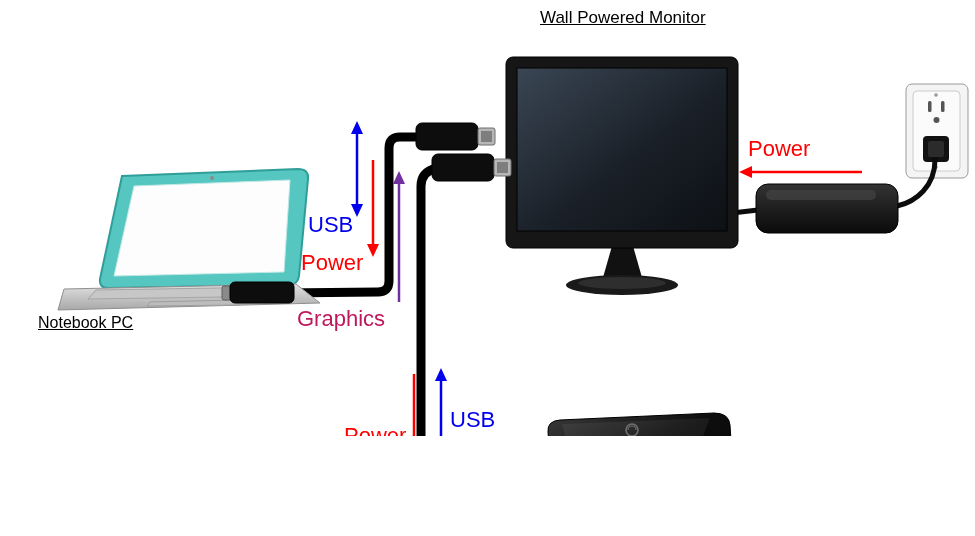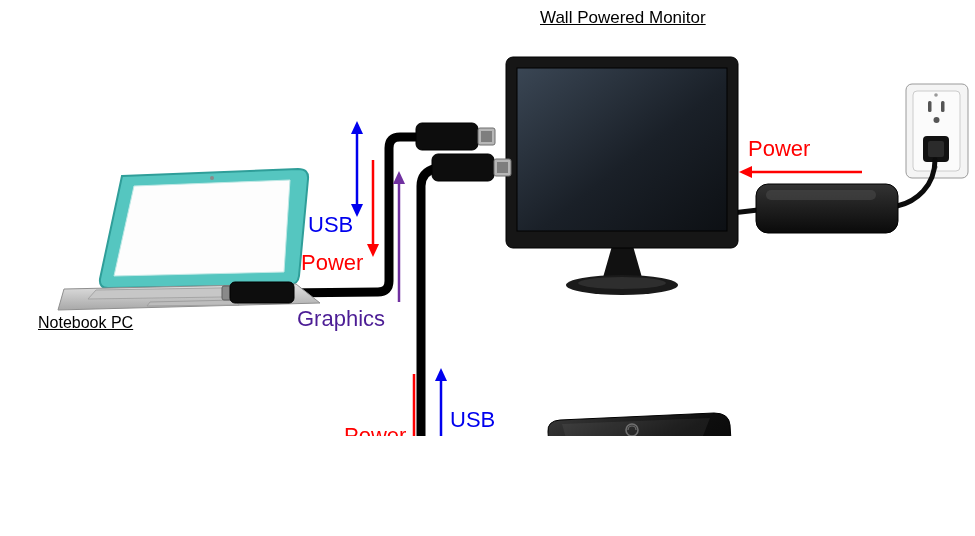--- a/index.html
+++ b/index.html
@@ -12,21 +12,21 @@
   }
   #diagram-svg{position:absolute;left:0;top:0;}
   .label{position:absolute;white-space:nowrap;color:#000;}
   .device-label{font-size:16px;text-decoration:underline;}
   .flow-label{font-size:22px;font-weight:400;text-align:center;}
   .lbl-monitor{left:540px;top:8px;font-size:17px;}
   .lbl-notebook{left:38px;top:314px;}
   .lbl-hdd{left:520px;top:387px;}
   .lbl-usb-top{left:308px;top:212px;color:#0000EE;}
   .lbl-power-top{left:301px;top:250px;color:#FF0000;}
-  .lbl-graphics{left:297px;top:306px;color:#4c1d95;}
+  .lbl-graphics{left:297px;top:306px;color:#be185d;}
   .lbl-power-wall{left:748px;top:136px;color:#FF0000;}
   .lbl-power-bottom{left:344px;top:423px;color:#FF0000;}
   .lbl-usb-bottom{left:450px;top:407px;color:#0000EE;}
 </style>
 </head>
 <body>
 
 <div id="stage">
 
   <svg id="diagram-svg" width="975" height="536" viewBox="0 0 975 536">

